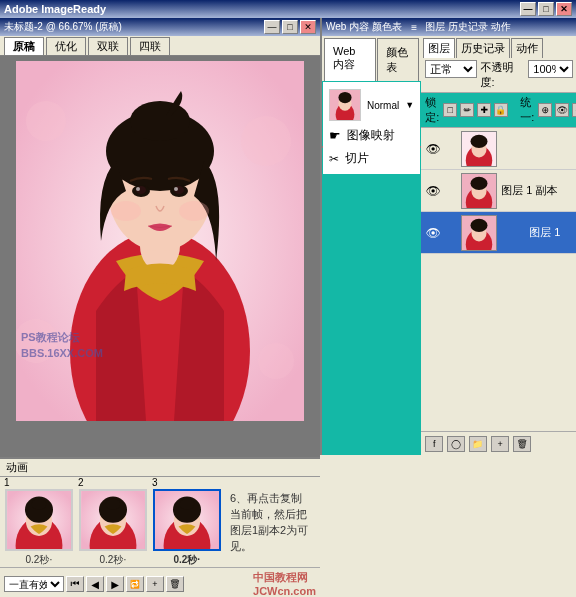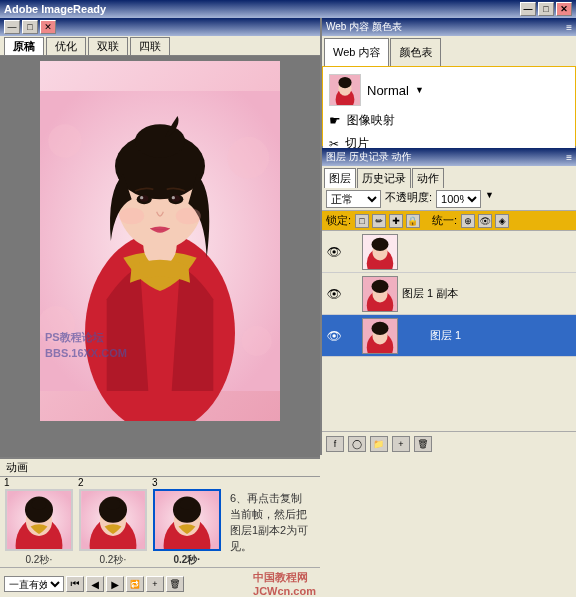--- a/index.html
+++ b/index.html
@@ -207,22 +207,22 @@
       display: flex;
       align-items: center;
       justify-content: center;
     }
 
     
     .right-panel {
       width: 256px;
       height: 437px;
       display: flex;
-      flex-direction: column;
-      background: #eab308;
+      flex-direction: row;
+      background: #14b8a6;
       border-left: 2px solid #808080;
     }
 
     
     .web-content-panel {
       height: 130px;
       border-bottom: 2px solid #808080;
     }
     .panel-title-bar {
       background: linear-gradient(to bottom, #0a246a, #a6b5d7);
@@ -264,21 +264,21 @@
       font-size: 12px;
     }
     .web-content-thumb {
       width: 32px;
       height: 32px;
       background: linear-gradient(135deg, #e8a0b0, #d44060);
       border: 1px solid #ccc;
       flex-shrink: 0;
     }
     .web-normal-label {
-      font-size: 13px;
+      font-size: 10px;
     }
     .arrow-icon {
       font-size: 9px;
     }
 
     
     .layers-panel {
       flex: 1;
       display: flex;
       flex-direction: column;
@@ -444,36 +444,37 @@
       <div class="title-btn">□</div>
       <div class="title-btn" style="background:#e88;">✕</div>
     </div>
   </div>
 
   <div class="main-container" style="height:579px;">
 
     <div class="left-panel">
 
       <div class="canvas-title-bar">
+        <span>未标题-2 @ 66.67% (原稿)</span>
         <div class="canvas-title-buttons">
           <div class="title-btn">—</div>
           <div class="title-btn">□</div>
           <div class="title-btn" style="background:#e88;">✕</div>
         </div>
       </div>
 
       <div class="tab-bar">
         <div class="tab active">原稿</div>
         <div class="tab">优化</div>
         <div class="tab">双联</div>
         <div class="tab">四联</div>
       </div>
 
       <div class="canvas-area" style="height:370px;">
-        <div class="canvas-image" style="width:240px; height:360px; margin:5px auto; position:relative;">
+        <div class="canvas-image" style="width:288px; height:360px; margin:5px auto; position:relative;">
 
           <svg class="woman-svg" viewBox="0 0 288 360" xmlns="http://www.w3.org/2000/svg">
 
             <rect width="288" height="360" fill="url(#bgGrad)"></rect>
             <defs>
               <radialGradient id="bgGrad" cx="50%" cy="50%" r="60%">
                 <stop offset="0%" stop-color="#fce8ee"></stop>
                 <stop offset="100%" stop-color="#f0b0c8"></stop>
               </radialGradient>
             </defs>

